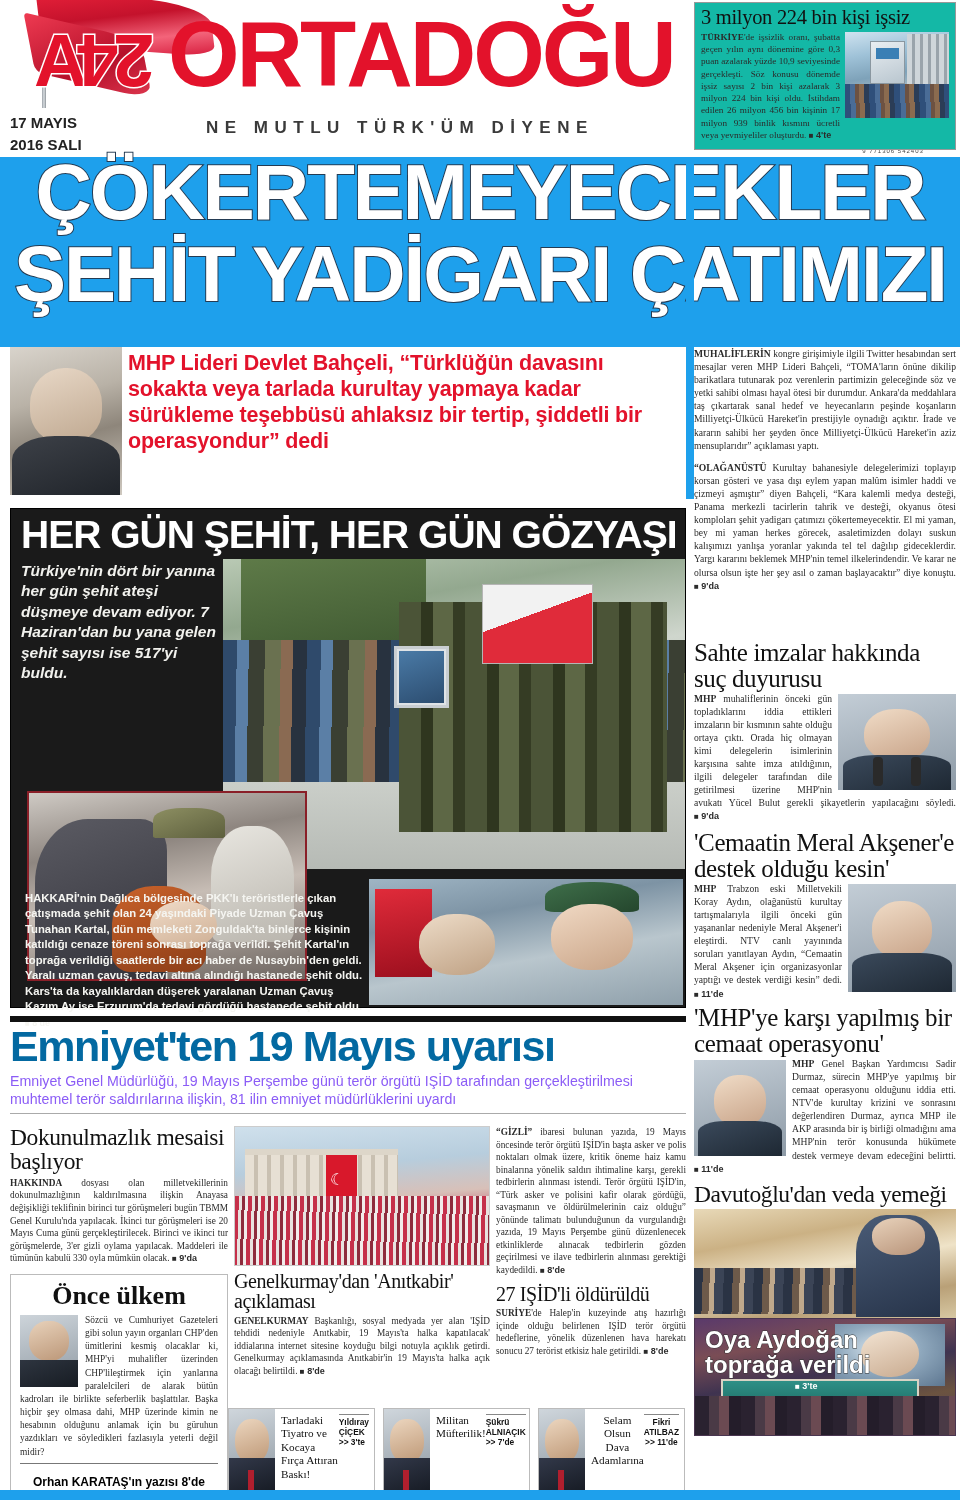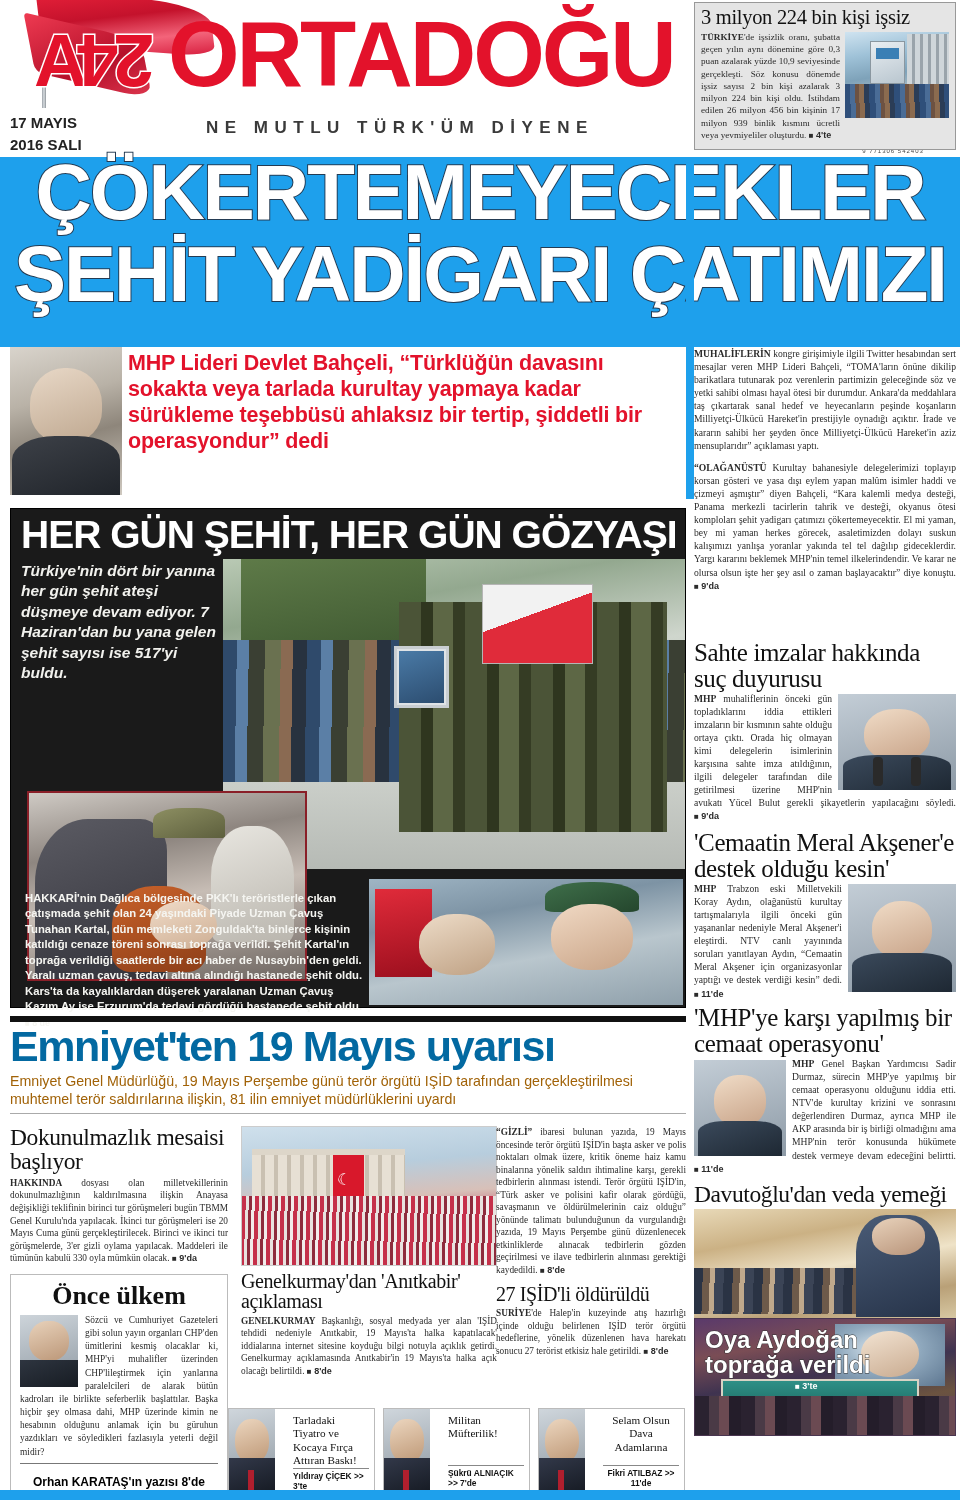--- a/index.html
+++ b/index.html
@@ -31,21 +31,21 @@
   .datebox { position:absolute; left:10px; top:112px; font-family:"Liberation Sans", sans-serif;
     font-size:15px; font-weight:bold; color:#222; line-height:1.45; }
   .issn { position:absolute; right:12px; top:118px; width:110px; text-align:center; }
   .issn .txt { font-family:"Liberation Sans", sans-serif; font-size:7px; letter-spacing:1px; color:#333; }
   .barcode { height:22px; width:108px; margin-top:1px;
     background:repeating-linear-gradient(90deg,#111 0 1px,#fff 1px 3px,#111 3px 5px,#fff 5px 6px,#111 6px 8px,#fff 8px 11px); }
   .barnum { font-family:"Liberation Sans", sans-serif; font-size:6px; letter-spacing:1px; color:#444; }
 
   
   .topnews { position:absolute; left:694px; top:2px; width:262px; height:148px;
-    border:1px solid #999; padding:4px 6px 3px 6px; background:#e5e5e5; }
+    border:1px solid #999; padding:4px 6px 3px 6px; background:#14b8a6; }
   .topnews h2 { font-size:20.5px; font-weight:normal; line-height:1.02; color:#111;
     letter-spacing:-0.3px; margin-bottom:3px; }
   .topnews .body { font-size:9.2px; line-height:1.33; color:#2b2b2b; text-align:justify; }
   .topnews .lead { font-weight:bold; }
   .tn-img { float:right; width:104px; height:86px; margin:1px 0 2px 5px;
     background:linear-gradient(170deg,#cfe3f0 0%,#9fc2d8 25%,#7ea2b9 48%,#b5c3ca 70%,#8d9ba3 100%);
     position:relative; overflow:hidden; }
   .tn-img .kiosk { position:absolute; left:24%; top:10%; width:34%; height:50%;
     background:linear-gradient(160deg,#e9eef2,#b9c6cf); border:1px solid #8a97a0; }
   .tn-img .kiosk:after { content:''; position:absolute; left:14%; top:16%; width:70%; height:26%;
@@ -146,28 +146,28 @@
     background:linear-gradient(160deg,#3b4a5c,#1e2833); border-radius:32% 32% 0 0; }
   .rimg .mic { position:absolute; left:30%; bottom:4%; width:8%; height:30%; background:#2a2a2a; border-radius:4px; }
   .rimg .mic2 { position:absolute; left:62%; bottom:4%; width:8%; height:30%; background:#2a2a2a; border-radius:4px; }
 
   
   .emn { position:absolute; left:10px; top:1016px; width:676px; }
   .emn .rule { height:6px; background:#111; }
   .emn h1 { font-family:"Liberation Sans", sans-serif; font-weight:bold; font-size:43px;
     line-height:1.0; color:#0369a1; letter-spacing:-1.4px; padding-top:3px; }
   .emn .deck { font-family:"Liberation Sans", sans-serif; font-size:14.2px; line-height:1.27;
-    color:#a16207; padding-top:4px; }
+    color:#8b5cf6; padding-top:4px; }
   .emn .hr { height:1px; background:#aaa; margin-top:5px; }
 
   
   .lower { position:absolute; left:10px; top:1126px; width:676px; height:366px; }
   .lcol { position:absolute; top:0; }
   .c1 { left:0; width:218px; }
-  .c2 { left:231px; width:256px; }
+  .c2 { left:224px; width:256px; }
   .c3 { left:486px; width:190px; }
   .ser-h { font-size:23.5px; line-height:1.02; color:#111; letter-spacing:-0.4px; }
   .ser-h.sm { font-size:20px; }
   .sm-body { font-size:9.3px; line-height:1.35; color:#2b2b2b; text-align:justify; }
   .sm-body b { font-weight:bold; }
   .anit { width:256px; height:140px; background:linear-gradient(175deg,#cfe0ec 0%,#b7cddd 30%,#d8c0b8 52%,#c0526a 70%,#b03c52 100%);
     position:relative; overflow:hidden; border:1px solid #ccc; }
   .anit .mon { position:absolute; left:4%; top:16%; width:60%; height:44%;
     background:repeating-linear-gradient(90deg,#e7e0d4 0 9px,#c9c0b1 9px 13px); border-top:6px solid #ddd6c9; }
   .anit .tflag { position:absolute; left:36%; top:20%; width:12%; height:42%; background:#d8182b; }
@@ -190,21 +190,21 @@
   .colstrip { position:absolute; left:228px; top:1408px; width:458px; height:84px; }
   .colbox { position:absolute; top:0; width:147px; height:84px; border:1px solid #bbb;
     display:flex; overflow:hidden; background:#fff; }
   .colbox .ph { width:46px; height:82px; flex:none;
     background:linear-gradient(165deg,#cfd6dc,#8b959e); position:relative; overflow:hidden; }
   .colbox .ph .f { position:absolute; left:14%; top:12%; width:72%; height:54%;
     border-radius:46%; background:linear-gradient(160deg,#ecd6bf,#bd9775); }
   .colbox .ph .b { position:absolute; left:-6%; bottom:0; width:112%; height:40%;
     background:linear-gradient(160deg,#33394a,#161b24); }
   .colbox .ph .tie { position:absolute; left:42%; bottom:0; width:12%; height:26%; background:#b01f2e; }
-  .colbox .tx { flex:1; padding:5px 5px 3px 6px; display:flex; flex-direction:column; justify-content:space-between;margin-left:12px; }
+  .colbox .tx { flex:1; padding:5px 5px 3px 6px; display:flex; flex-direction:row; justify-content:space-between; }
   .colbox .ttl { font-size:11.2px; line-height:1.2; color:#111; }
   .colbox .au { font-family:"Liberation Sans", sans-serif; font-weight:bold; font-size:8.4px;
     color:#111; border-top:1px solid #888; padding-top:2px; }
 
   
   .oya { position:absolute; left:694px; top:1318px; width:262px; height:118px;
     background:linear-gradient(170deg,#5a3a6b 0%,#7a4d55 25%,#3f3350 48%,#6b5340 72%,#52405c 100%);
     overflow:hidden; border:1px solid #4a3550; }
   .oya .scr { position:absolute; right:4%; top:4%; width:42%; height:54%;
     background:radial-gradient(ellipse at 40% 40%, #d9e6ef 0%, #8fa8bd 45%, #5d7690 100%); }

